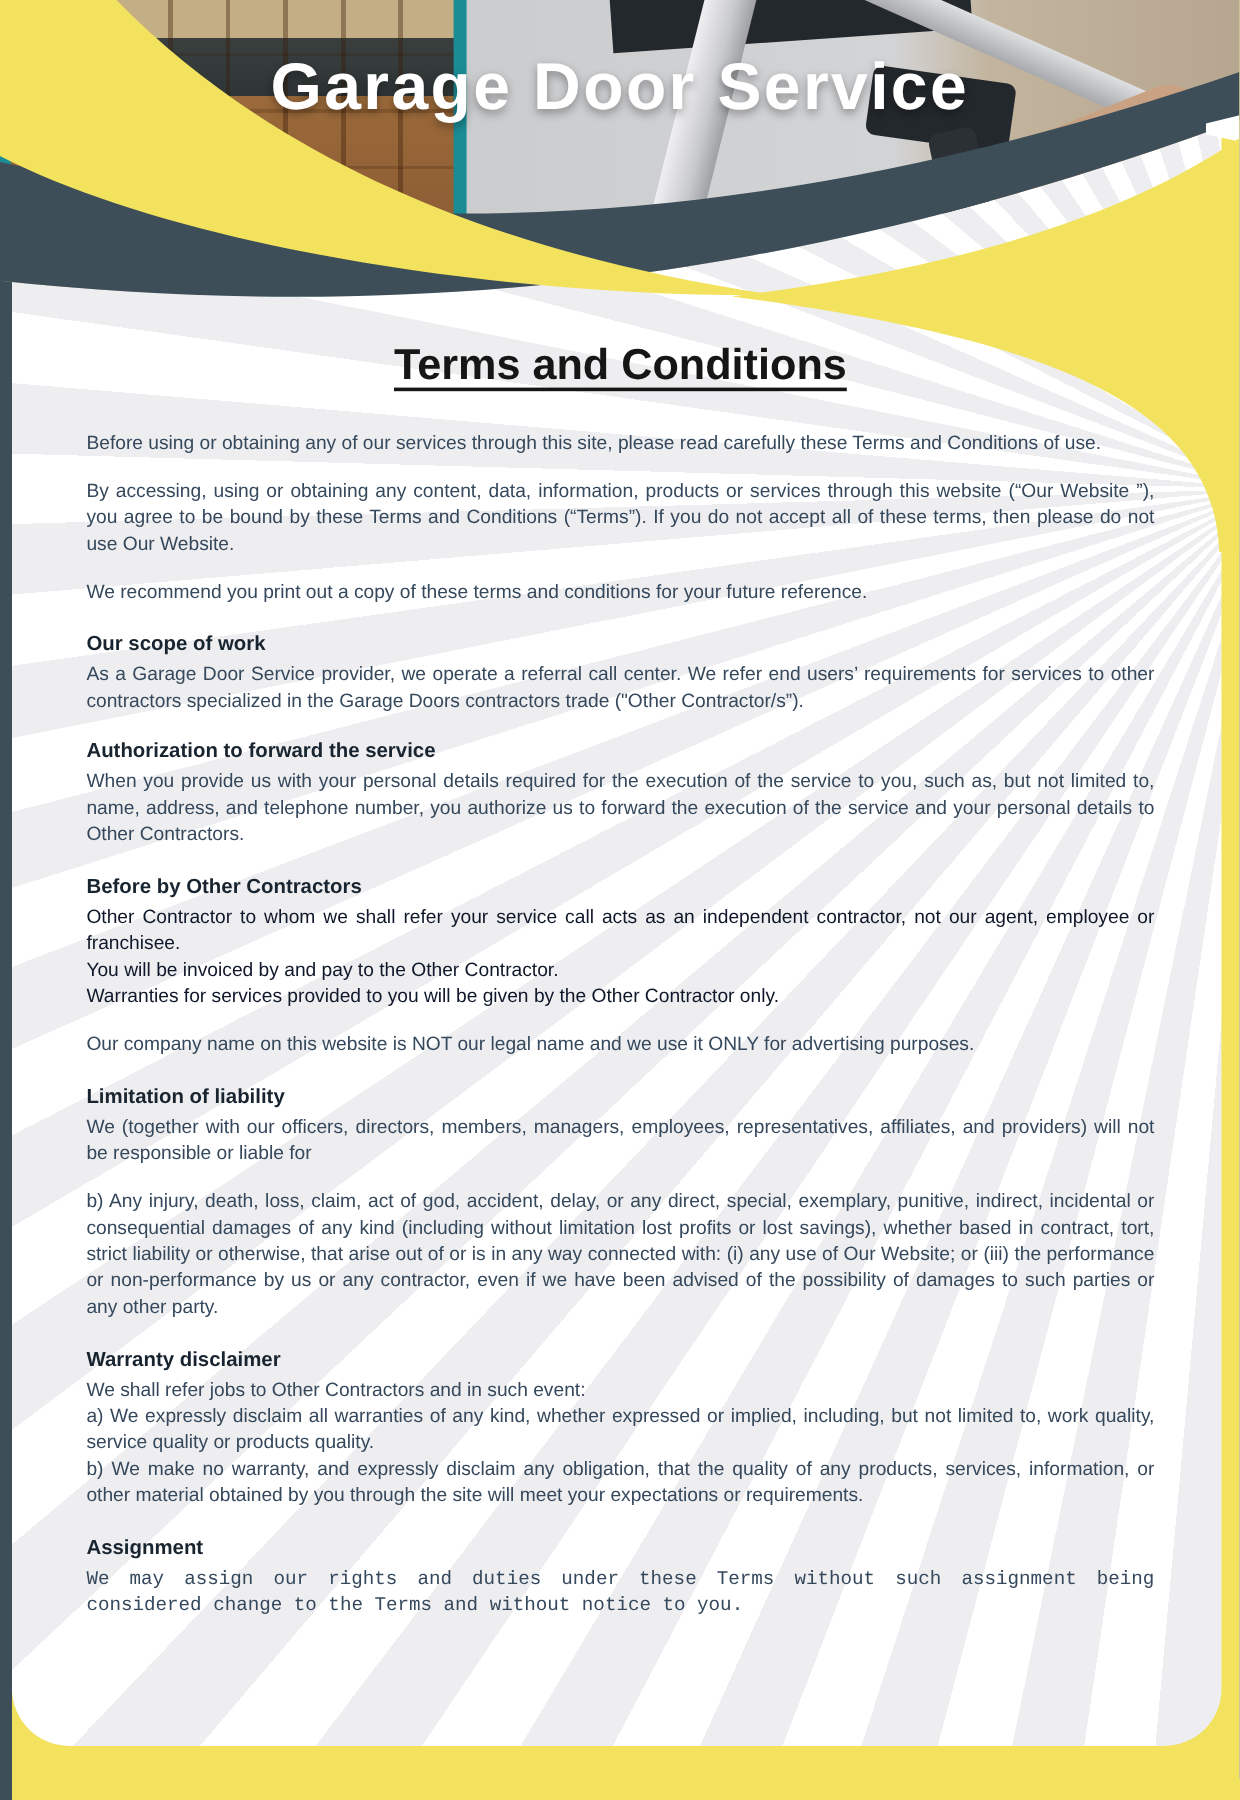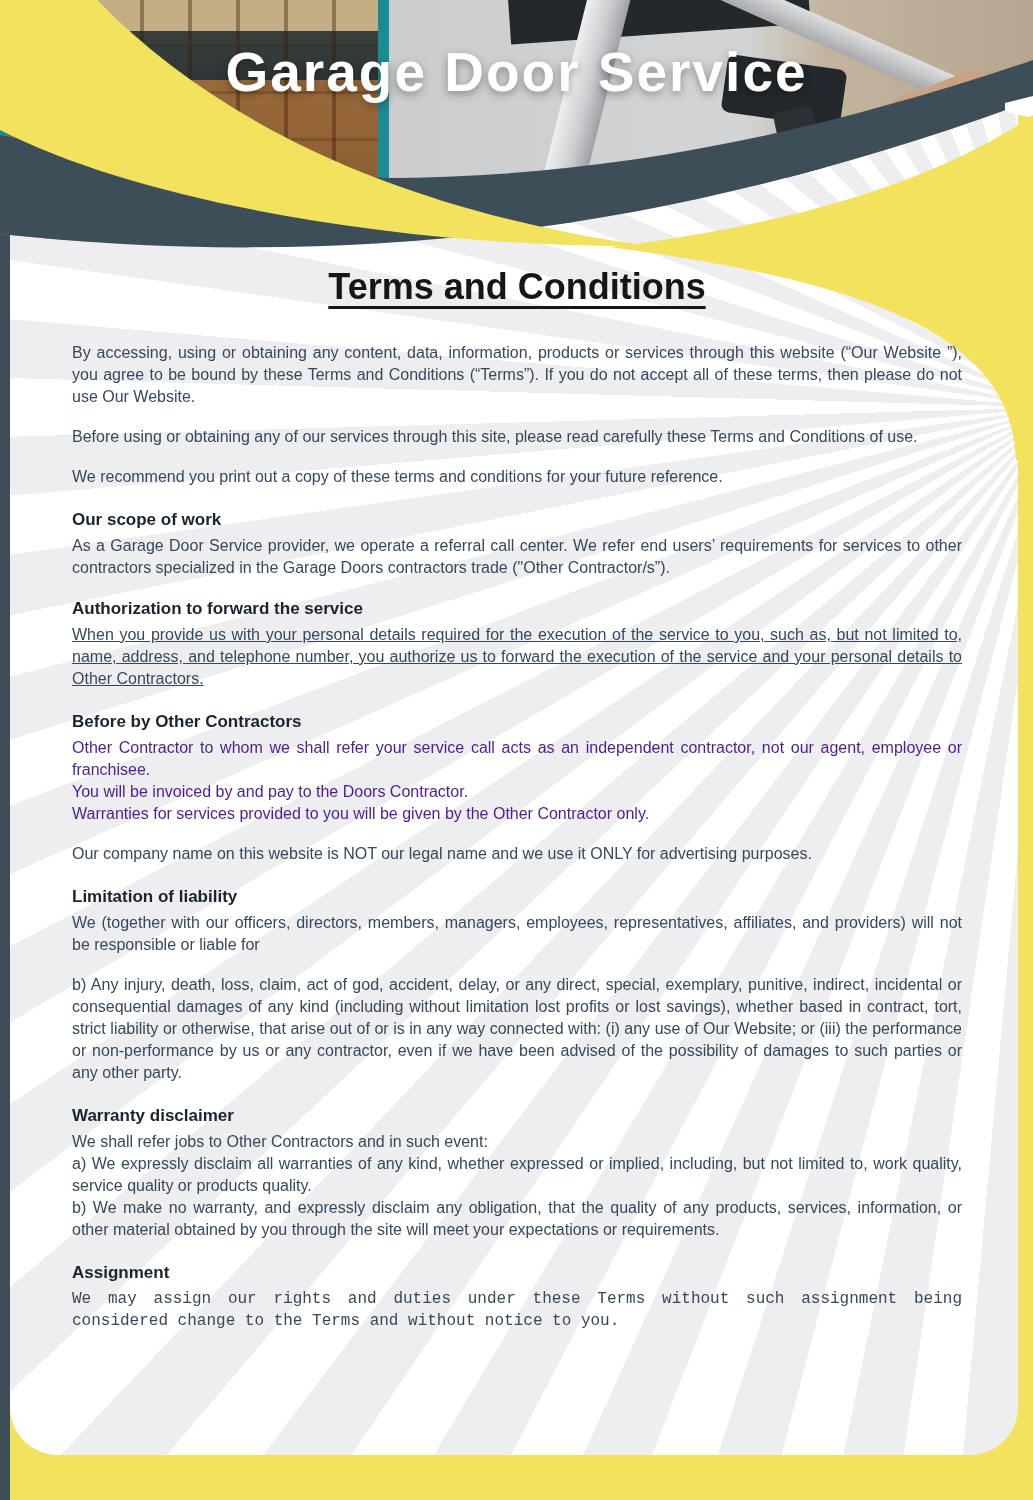--- a/index.html
+++ b/index.html
@@ -59,21 +59,21 @@
   .banner-art{position:absolute; left:0; top:0; width:1033px; height:460px; pointer-events:none;}
 
   .banner-title{
     position:absolute; left:0; top:40px; width:1033px;
     text-align:center; color:#ffffff; font-size:55px; font-weight:bold;
     letter-spacing:2px; text-shadow:0 3px 8px rgba(0,0,0,.35);
   }
 
   
   .content{
-    position:absolute; left:72px; top:266px; width:890px;
+    position:absolute; left:72px; top:283px; width:890px;
   }
   .doc-title{
     margin:0 0 34px 0; text-align:center;
     font-size:36px; font-weight:bold;
     text-decoration:underline; text-decoration-thickness:3px; text-underline-offset:7px;
   }
   .para{margin:0 0 18px 0; font-size:16px; line-height:22px;}
   .para .line{text-align:justify;}
   .sec-heading{
     margin:20px 0 4px 0; font-size:17px; font-weight:bold; line-height:23px;
@@ -110,40 +110,40 @@
       <path id="yellow-ribbon-right" d="M610 247 C800 224 942 178 1033 115 L1033 460 L1016 460 C1012 338 878 283 610 247 Z" fill="#f2e25e"></path>
     </svg>
   </div>
 
   <div class="banner-title">Garage Door Service</div>
 
   <div class="content">
     <h1 class="doc-title" style="color: rgb(22, 22, 22);">Terms and Conditions</h1>
     <div id="terms-body">
         <div class="para" style="color: rgb(53, 72, 92);">
-          <div class="line">By accessing, using or obtaining any content, data, information, products or services through this website (“Our Website ”), you agree to be bound by these Terms and Conditions (“Terms”). If you do not accept all of these terms, then please do not use Our Website.</div>
+          <div class="line">Before using or obtaining any of our services through this site, please read carefully these Terms and Conditions of use.</div>
         </div>
         <div class="para" style="color: rgb(53, 72, 92);">
-          <div class="line">Before using or obtaining any of our services through this site, please read carefully these Terms and Conditions of use.</div>
+          <div class="line">By accessing, using or obtaining any content, data, information, products or services through this website (“Our Website ”), you agree to be bound by these Terms and Conditions (“Terms”). If you do not accept all of these terms, then please do not use Our Website.</div>
         </div>
         <div class="para" style="color: rgb(53, 72, 92);">
           <div class="line">We recommend you print out a copy of these terms and conditions for your future reference.</div>
         </div>
         <div class="sec-heading" style="color: rgb(24, 36, 47);">Our scope of work</div>
         <div class="para" style="color: rgb(53, 72, 92);">
           <div class="line">As a Garage Door Service provider, we operate a referral call center. We refer end users’ requirements for services to other contractors specialized in the Garage Doors contractors trade ("Other Contractor/s”).</div>
         </div>
         <div class="sec-heading" style="color: rgb(24, 36, 47); margin-top: 16px;">Authorization to forward the service</div>
-        <div class="para" style="color: rgb(53, 72, 92); text-decoration: underline;">
+        <div class="para" style="color: rgb(53, 72, 92);">
           <div class="line">When you provide us with your personal details required for the execution of the service to you, such as, but not limited to, name, address, and telephone number, you authorize us to forward the execution of the service and your personal details to Other Contractors.</div>
         </div>
         <div class="sec-heading" style="color: rgb(24, 36, 47);">Before by Other Contractors</div>
-        <div class="para" style="color: #4c1d95;">
+        <div class="para" style="color: #0f172a;">
           <div class="line">Other Contractor to whom we shall refer your service call acts as an independent contractor, not our agent, employee or franchisee.</div>
-          <div class="line">You will be invoiced by and pay to the Doors Contractor.</div>
+          <div class="line">You will be invoiced by and pay to the Other Contractor.</div>
           <div class="line">Warranties for services provided to you will be given by the Other Contractor only.</div>
         </div>
         <div class="para" style="color: rgb(53, 72, 92);">
           <div class="line">Our company name on this website is NOT our legal name and we use it ONLY for advertising purposes.</div>
         </div>
         <div class="sec-heading" style="color: rgb(24, 36, 47);">Limitation of liability</div>
         <div class="para" style="color: rgb(53, 72, 92);">
           <div class="line">We (together with our officers, directors, members, managers, employees, representatives, affiliates, and providers) will not be responsible or liable for</div>
         </div>
         <div class="para" style="color: rgb(53, 72, 92);">

